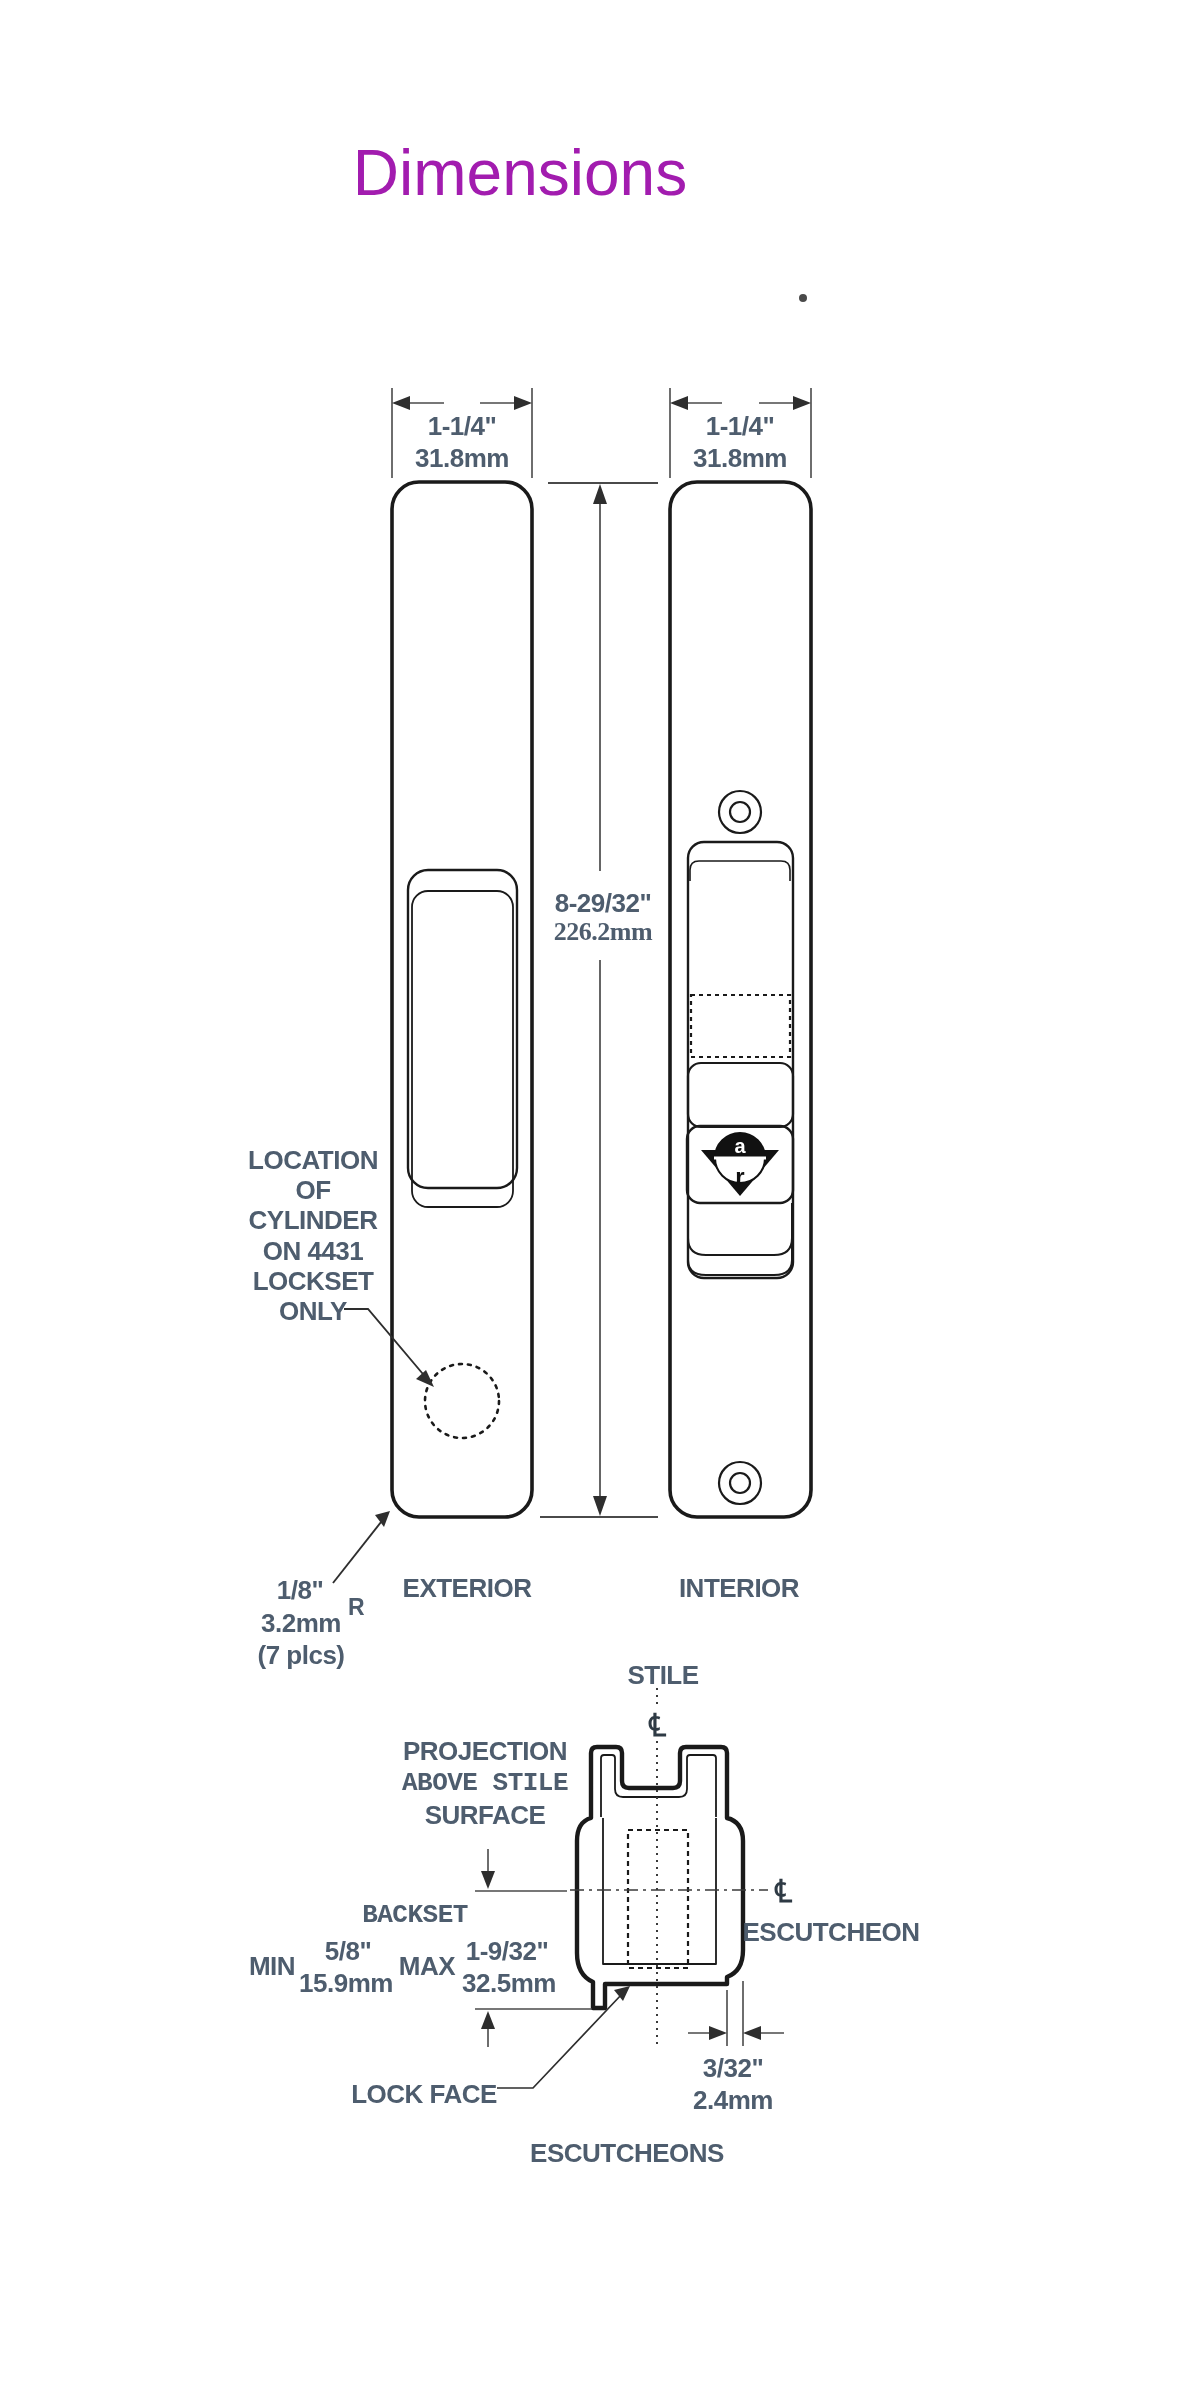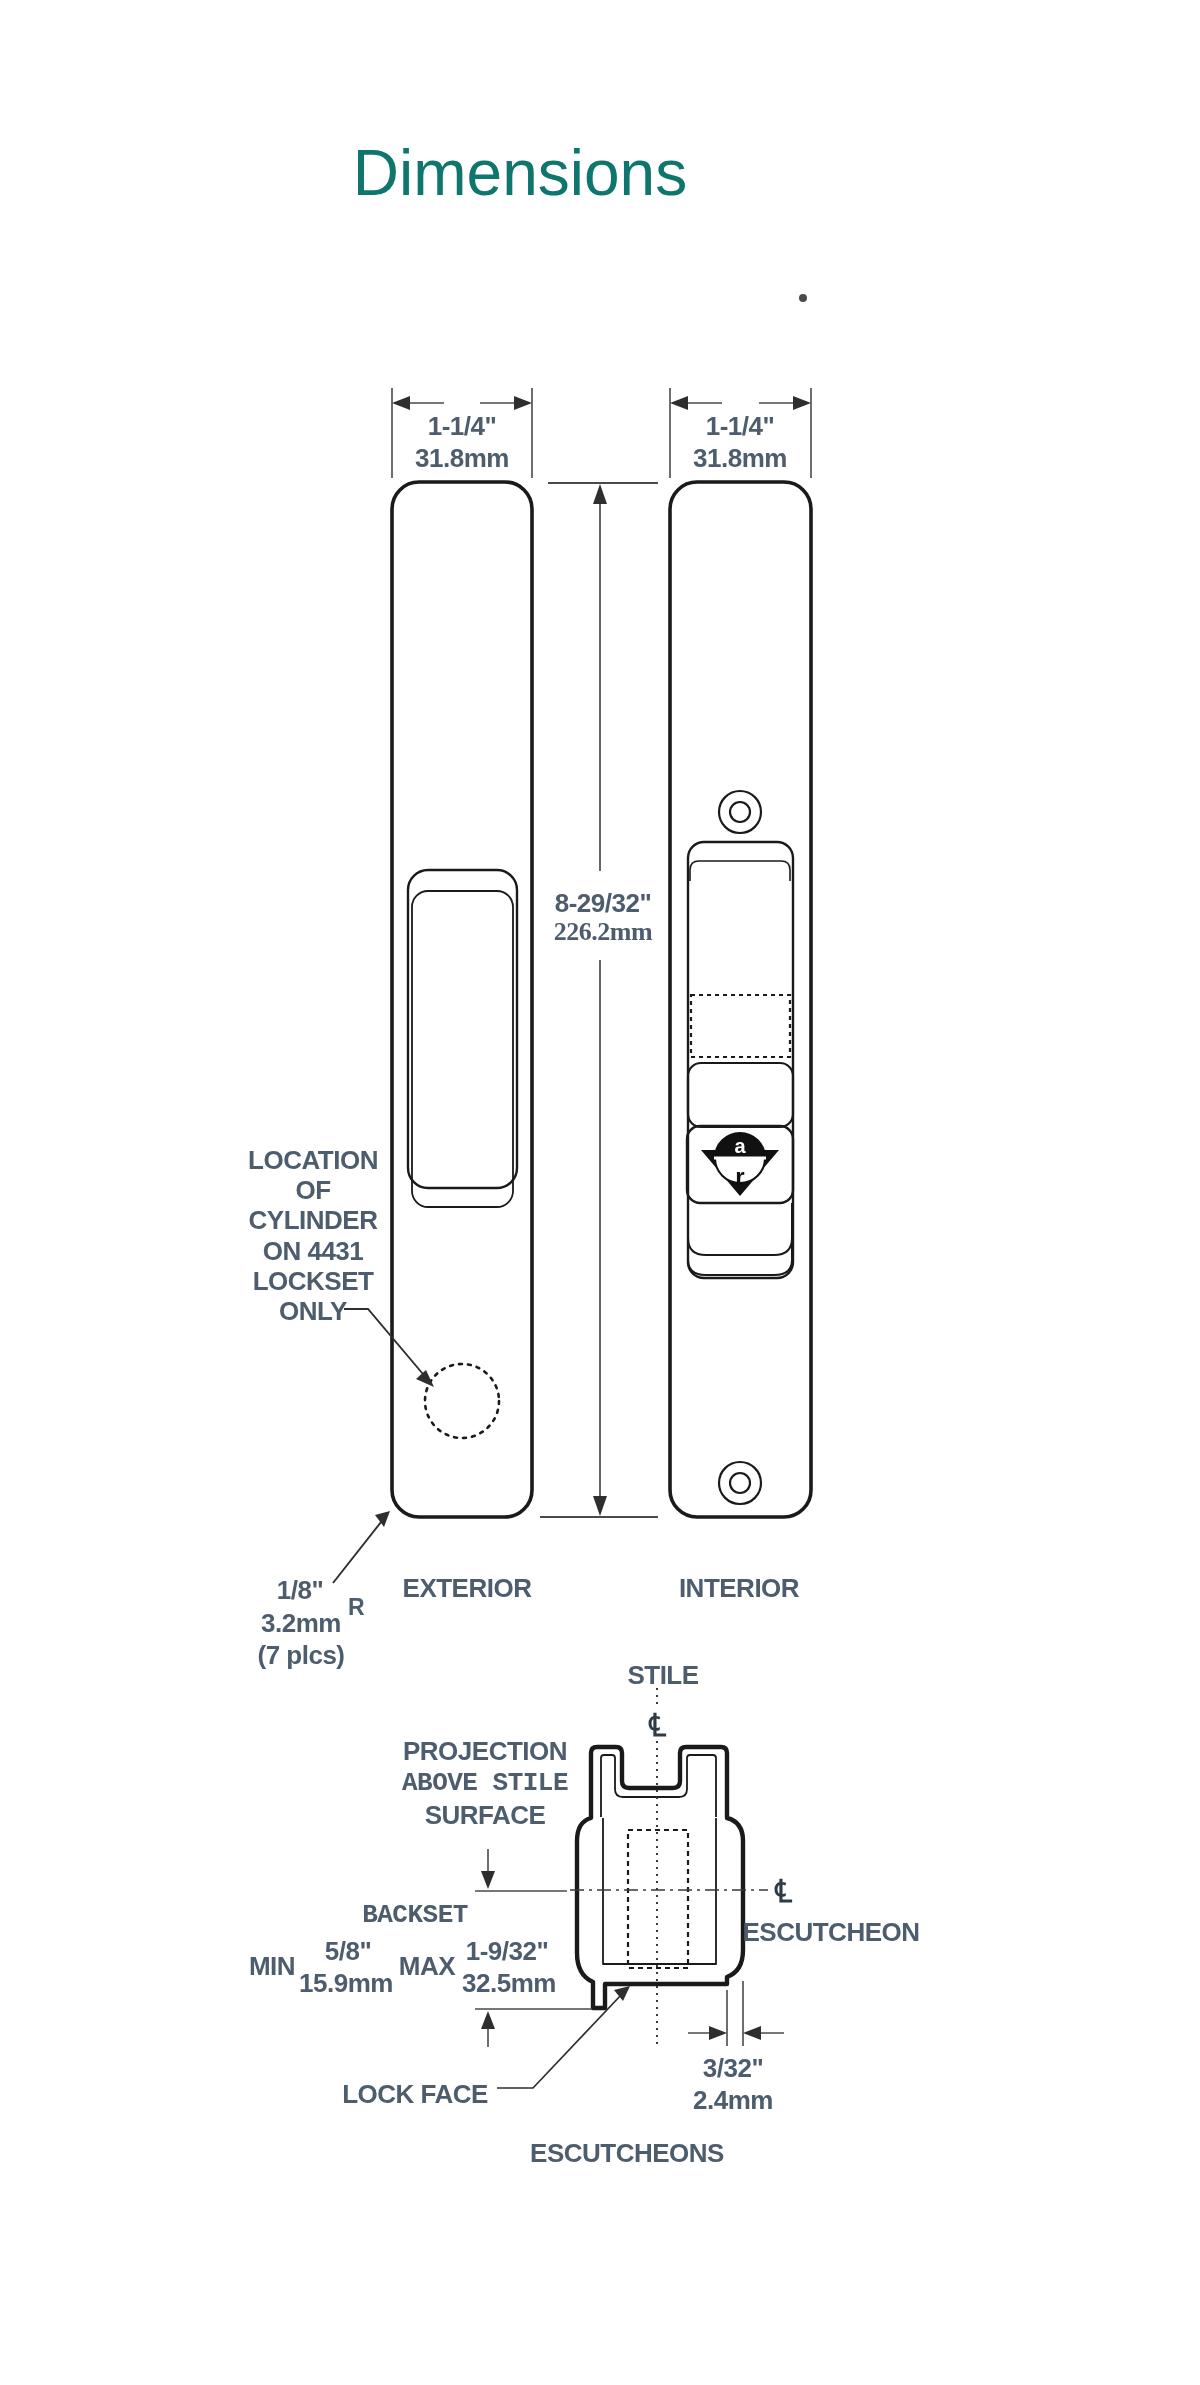--- a/index.html
+++ b/index.html
@@ -1,19 +1,19 @@
 <!DOCTYPE html>
 <html><head>
 <meta charset="utf-8">
 <style>
   html,body{margin:0;padding:0;background:#ffffff;}
   #page{position:relative;width:1200px;height:2385px;background:#ffffff;overflow:hidden;
         font-family:"Liberation Sans", sans-serif;}
   .title{position:absolute;transform:translate(-50%,-50%);font-size:64px;font-weight:400;
-         color:#0f766e;white-space:nowrap;}
+         color:#a21caf;white-space:nowrap;}
   .lbl{position:absolute;transform:translate(-50%,-50%);font-size:26px;font-weight:700;
        color:#4e5d6e;white-space:nowrap;letter-spacing:-0.5px;}
   .cl{font-size:32px;font-weight:600;color:#2e3a44;}
   .rsym{font-size:23px;}
   svg{position:absolute;left:0;top:0;}
   svg *{vector-effect:none;}
 </style>
 </head>
 <body>
 
@@ -161,21 +161,21 @@
   <div class="lbl" style="left:485px;top:1815px;">SURFACE</div>
 
   <div class="lbl" style="left:415px;top:1915px;font-family:Liberation Mono, monospace;">BACKSET</div>
   <div class="lbl" style="left:272px;top:1966px;">MIN</div>
   <div class="lbl" style="left:348px;top:1951px;">5/8"</div>
   <div class="lbl" style="left:346px;top:1983px;">15.9mm</div>
   <div class="lbl" style="left:427px;top:1966px;">MAX</div>
   <div class="lbl" style="left:507px;top:1951px;">1-9/32"</div>
   <div class="lbl" style="left:509px;top:1983px;">32.5mm</div>
 
-  <div class="lbl" style="left:415px;top:2094px;">LOCK FACE</div>
+  <div class="lbl" style="left:424px;top:2094px;">LOCK FACE</div>
 
   <div class="lbl cl" style="left:783px;top:1889px;">℄</div>
   <div class="lbl" style="left:831px;top:1932px;">ESCUTCHEON</div>
 
   <div class="lbl" style="left:733px;top:2068px;">3/32"</div>
   <div class="lbl" style="left:733px;top:2100px;text-align:right;">2.4mm</div>
 
   <div class="lbl" style="left:627px;top:2153px;">ESCUTCHEONS</div>
 
 </div>

